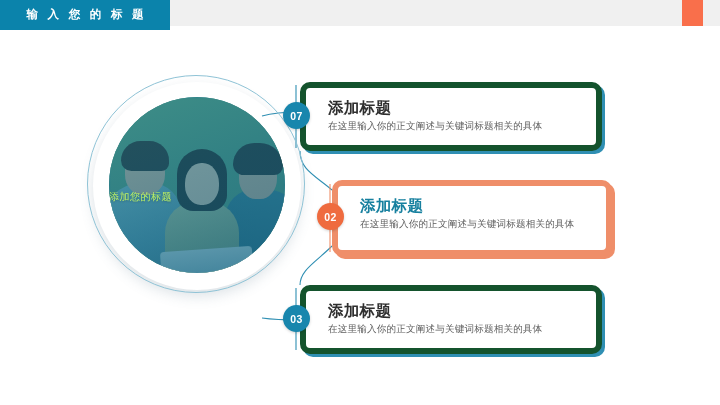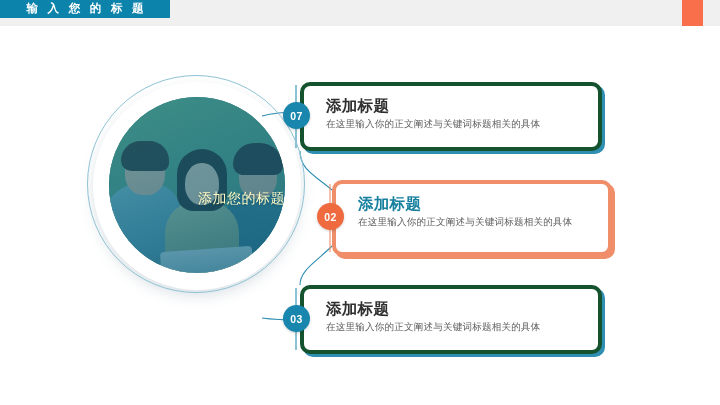--- a/index.html
+++ b/index.html
@@ -30,21 +30,21 @@
     position: absolute;
     left: 0; top: 0;
     width: 720px;
     height: 26px;
     background: #f0f0f0;
   }
   .header-tab {
     position: absolute;
     left: 0; top: 0;
     width: 170px;
-    height: 18px;
+    height: 30px;
     background: #0b83ab;
     display: flex;
     align-items: center;
     justify-content: center;
   }
   .header-tab-label {
     color: #ffffff;
     font-size: 11.5px;
     font-weight: bold;
     letter-spacing: 3.2px;
@@ -176,44 +176,44 @@
   }
   .photo-tint {
     position: absolute;
     left: 0; top: 0; right: 0; bottom: 0;
     background: linear-gradient(160deg, rgba(35,130,150,0.50) 0%, rgba(20,110,140,0.58) 45%, rgba(18,98,130,0.66) 100%);
   }
   .photo-caption {
     position: absolute;
     left: 0; right: 0;
     top: 93px;
-    text-align: right;
-    color: #fef9c3;
-    font-size: 14px;
+    text-align: left;
+    color: #bef264;
+    font-size: 10px;
     letter-spacing: 0.5px;
     text-shadow: 0 1px 2px rgba(0,0,0,0.22);
     white-space: nowrap;
   }
 
   
   .connectors {
     position: absolute;
     left: 0; top: 0;
     width: 720px;
     height: 405px;
     pointer-events: none;
   }
 
   
   .card {
     position: absolute;
     box-sizing: border-box;
     background: #ffffff;
     border-radius: 10px;
-    border: 4px solid #14532d;
+    border: 6px solid #14532d;
   }
   .card-1 {
     left: 300px; top: 82px;
     width: 302px; height: 69px;
     box-shadow: 3px 3px 0 0 #2f8fb3;
   }
   .card-2 {
     left: 332px; top: 180px;
     width: 280px; height: 76px;
     border-color: #ef8e69;

